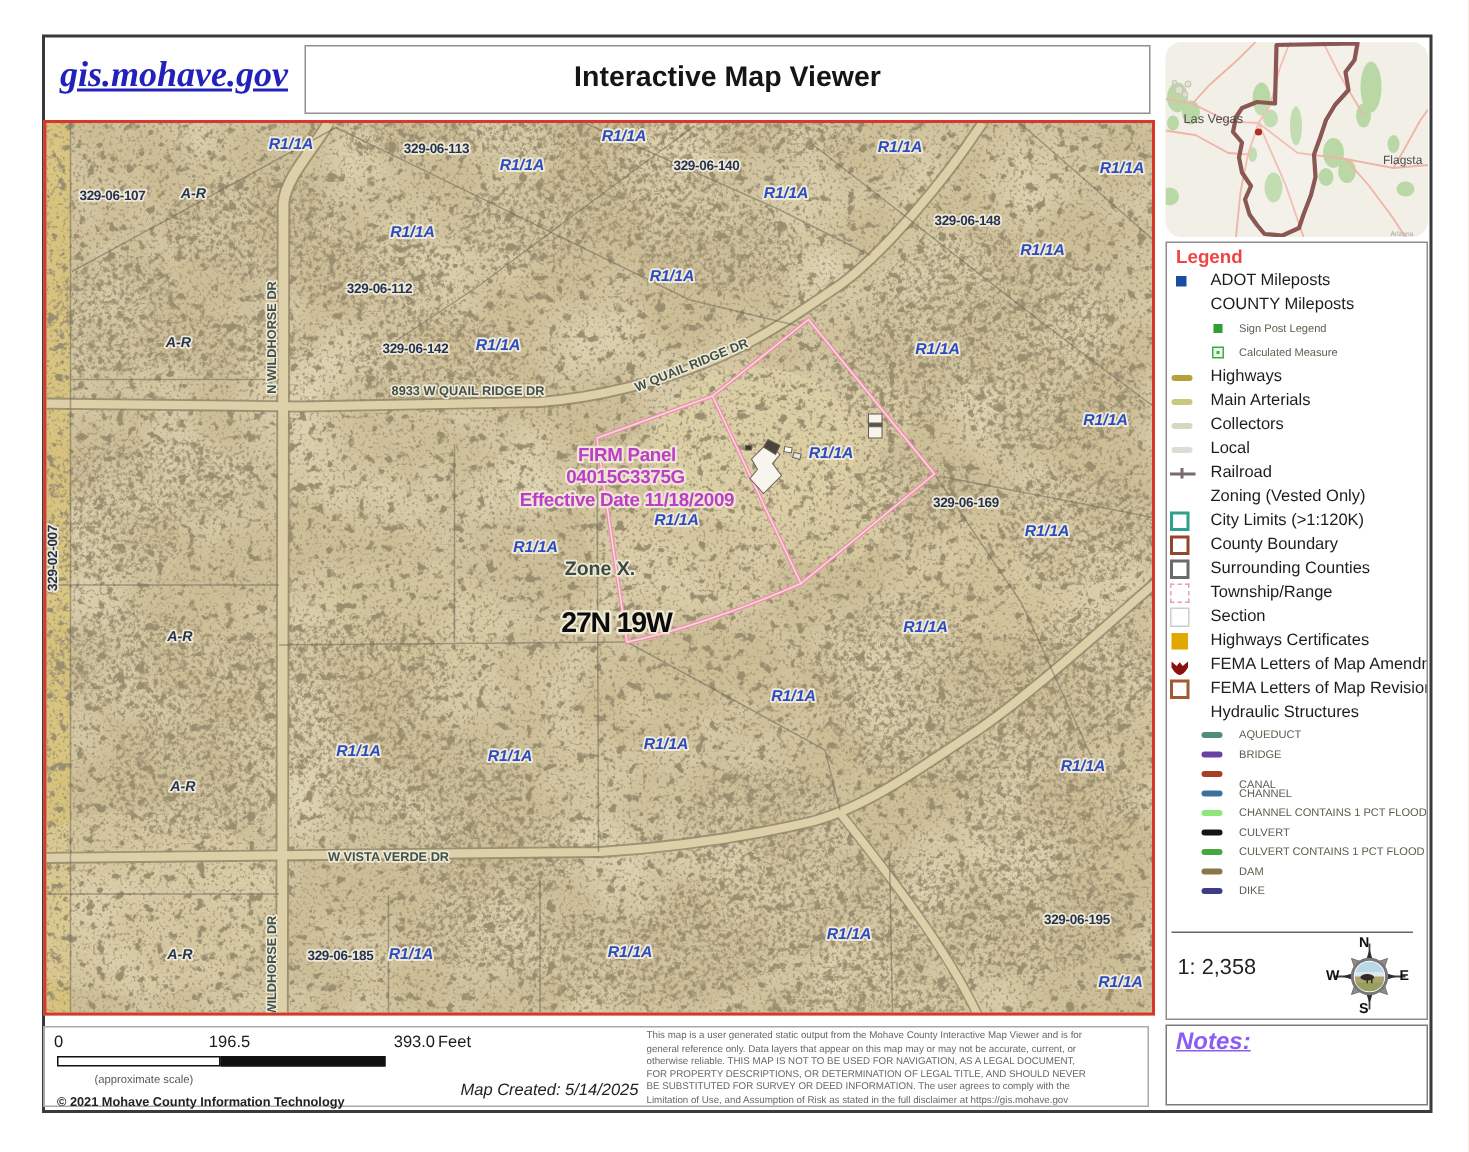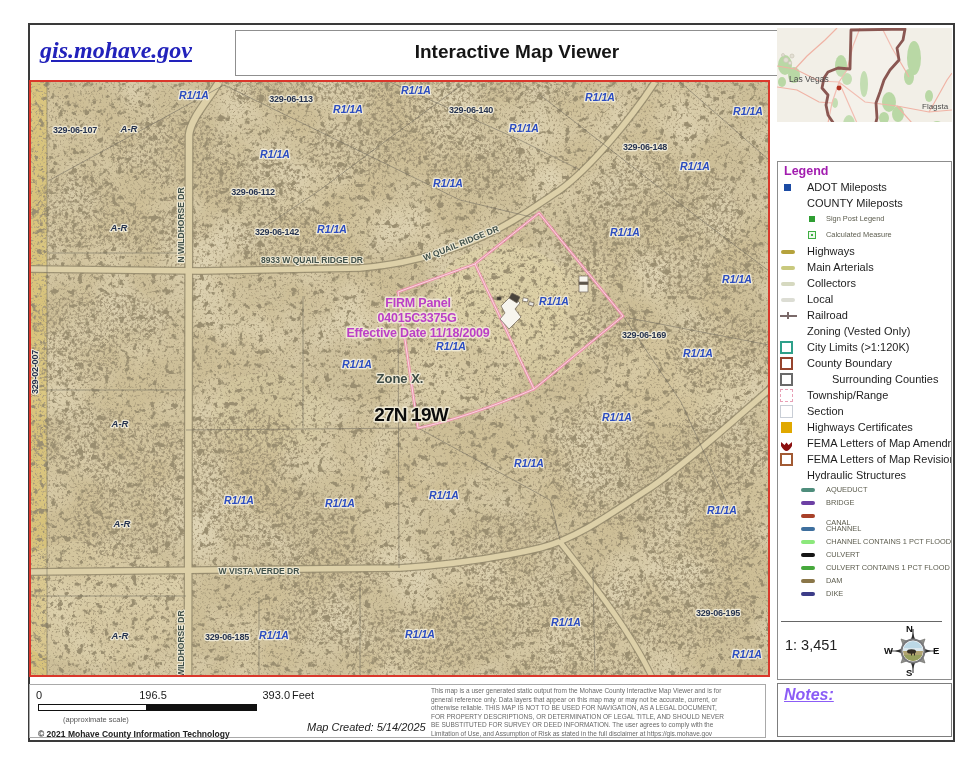--- a/index.html
+++ b/index.html
@@ -3,24 +3,24 @@
 <meta charset="utf-8">
 <style>
   html,body{margin:0;padding:0;background:#fff;width:979px;height:768px;overflow:hidden;}
   *{box-sizing:border-box;}
   body{font-family:"Liberation Sans",sans-serif;position:relative;}
   .abs{position:absolute;}
   #frame{left:28px;top:23px;width:927px;height:719px;border:2px solid #3a3a3a;background:#fff;}
   #gis{left:40px;top:37px;width:170px;height:32px;font-family:"Liberation Serif",serif;
        font-size:24px;font-weight:bold;font-style:italic;color:#2222bb;text-decoration:underline;}
   #titlebox{left:203px;top:30px;width:564px;height:46px;border:1px solid #8f8f8f;background:#fff;
-       text-align:center;line-height:42px;font-size:19px;font-weight:bold;color:#151515;margin-left:32px;}
+       text-align:center;line-height:42px;font-size:19px;font-weight:bold;color:#151515;}
   #mapbox{left:29px;top:80px;width:741px;height:597px;border:2.5px solid #da372b;background:#c9ba92;overflow:hidden;}
   #bottomstrip{left:29px;top:684px;width:737px;height:54px;border:1px solid #a9a9a9;background:#fff;}
-  #locator{left:777px;top:28px;width:175px;height:94px;background:#f3f0e9;overflow:hidden;}
+  #locator{left:777px;top:28px;width:175px;height:130px;background:#f3f0e9;overflow:hidden;border-radius:11px;}
   #legend{left:777px;top:161px;width:175px;height:519px;border:1px solid #8d8d8d;background:#fff;overflow:hidden;}
   #notes{left:777px;top:683px;width:175px;height:54px;border:1px solid #7d7d7d;background:#fff;}
   #notes span{position:absolute;left:6px;top:2px;font-size:16px;font-weight:bold;font-style:italic;
        text-decoration:underline;color:#8b5cf6;}
   
   .bs{position:absolute;color:#1a1a1a;}
   #b0{left:6px;top:4px;font-size:11px;}
   #b196{left:95px;top:4px;width:56px;text-align:center;font-size:11px;}
   #b393{left:204px;top:4px;width:56px;text-align:right;font-size:11px;}
   #bfeet{left:262px;top:4px;font-size:11px;}
@@ -296,21 +296,21 @@
   </g>
   <path d="M74,2 L128,1 L126,12 L120,20 L122,32 L113,42 L107,52 L103,64 L99,75 L100,90 L97,102 L92,115 L89,124 L78,129 L66,128 L61,122 L56,115 L53,105 L57,96 L51,87 L49,77 L51,67 L45,60 L47,50 L51,44 L61,40 L73,41 Z" fill="#ffffff" fill-opacity="0.15" stroke="#8a5752" stroke-width="2.8" stroke-linejoin="round"></path>
   <circle cx="62" cy="60" r="2.4" fill="#b03020"></circle>
   <text x="12" y="54" font-size="8.5" fill="#4c4c4c" font-family="Liberation Sans,sans-serif">Las Vegas</text>
   <text x="145" y="81" font-size="8" fill="#4c4c4c" font-family="Liberation Sans,sans-serif">Flagsta</text>
   <text x="150" y="129" font-size="4.5" fill="#a5a29a" font-family="Liberation Sans,sans-serif">Arizona</text>
 </svg>
 </div>
 
 <div class="abs" id="legend">
-  <div class="abs" style="left:6px;top:2px;font-size:12.5px;font-weight:bold;color:#a21caf;">Legend</div>
+  <div class="abs" style="left:6px;top:2px;font-size:12.5px;font-weight:bold;color:#ef4444;">Legend</div>
   <div class="lic" style="left:6px;top:22px;width:7px;height:7px;background:#1c4ba4;"></div>
   <div class="litem" style="top:19px;">ADOT Mileposts</div>
   <div class="litem" style="top:35px;">COUNTY Mileposts</div>
   <div class="lic" style="left:31px;top:54px;width:6px;height:6px;background:#2f9e33;"></div>
   <div class="lsub" style="top:52px;">Sign Post Legend</div>
   <div class="lic" style="left:30px;top:69px;width:8px;height:8px;border:1.5px solid #3fae42;background:#eef7ee;"></div>
   <div class="lic" style="left:33px;top:72px;width:2px;height:2px;background:#3fae42;"></div>
   <div class="lsub" style="top:68px;">Calculated Measure</div>
   <div class="lic" style="left:3px;top:88px;width:14px;height:4px;background:#b5a23c;border-radius:2px;"></div>
   <div class="litem" style="top:83px;">Highways</div>
@@ -322,21 +322,21 @@
   <div class="litem" style="top:131px;">Local</div>
   <div class="lic" style="left:2px;top:153px;width:17px;height:1.5px;background:#7a6a6a;"></div>
   <div class="lic" style="left:9px;top:150px;width:1.5px;height:7px;background:#7a6a6a;"></div>
   <div class="litem" style="top:147px;">Railroad</div>
   <div class="litem" style="top:163px;">Zoning (Vested Only)</div>
   <div class="lic" style="left:2px;top:179px;width:13px;height:13px;border:2px solid #2fa08a;background:#fff;"></div>
   <div class="litem" style="top:179px;">City Limits (&gt;1:120K)</div>
   <div class="lic" style="left:2px;top:195px;width:13px;height:13px;border:2px solid #96442e;background:#fff;"></div>
   <div class="litem" style="top:195px;">County Boundary</div>
   <div class="lic" style="left:2px;top:211px;width:13px;height:13px;border:2px solid #6a6a6a;background:#fff;"></div>
-  <div class="litem" style="top:211px;margin-left:25px;">Surrounding Counties</div>
+  <div class="litem" style="top:211px;">Surrounding Counties</div>
   <div class="lic" style="left:2px;top:227px;width:13px;height:13px;border:1.5px dashed #e8a0b6;background:#fff;"></div>
   <div class="litem" style="top:227px;">Township/Range</div>
   <div class="lic" style="left:2px;top:243px;width:13px;height:13px;border:1.5px solid #c9ced6;background:#fff;"></div>
   <div class="litem" style="top:243px;">Section</div>
   <div class="lic" style="left:3px;top:260px;width:11px;height:11px;background:#e0a800;"></div>
   <div class="litem" style="top:259px;">Highways Certificates</div>
   <div class="lic" style="left:2px;top:276px;">
     <svg width="13" height="11">
         <path d="M1,1 L4.5,4 L6.5,1.5 L8.5,4 L12,1 L12,5 Q9,10 6.5,10 Q4,10 1,5 Z" fill="#8b1010"></path>
       </svg>
@@ -357,21 +357,21 @@
   <div class="lsub" style="top:375px;">CHANNEL CONTAINS 1 PCT FLOOD</div>
   <div class="lic" style="left:23px;top:391px;width:14px;height:4px;background:#151515;border-radius:2px;"></div>
   <div class="lsub" style="top:388px;">CULVERT</div>
   <div class="lic" style="left:23px;top:404px;width:14px;height:4px;background:#46a83c;border-radius:2px;"></div>
   <div class="lsub" style="top:401px;">CULVERT CONTAINS 1 PCT FLOOD</div>
   <div class="lic" style="left:23px;top:417px;width:14px;height:4px;background:#8a7648;border-radius:2px;"></div>
   <div class="lsub" style="top:414px;">DAM</div>
   <div class="lic" style="left:23px;top:430px;width:14px;height:4px;background:#3c3c88;border-radius:2px;"></div>
   <div class="lsub" style="top:427px;">DIKE</div>
   <div class="lic" style="left:3px;top:459px;width:161px;height:1px;background:#666;"></div>
-  <div class="abs" style="left:7px;top:475px;font-size:14.5px;color:#222;">1: 3,451</div>
+  <div class="abs" style="left:7px;top:475px;font-size:14.5px;color:#222;">1: 2,358</div>
   <div class="lic" style="left:108px;top:458px;">
     <svg width="56" height="62" viewBox="0 0 56 62">
       <g transform="translate(27,31)">
         <line x1="-24" y1="0" x2="24" y2="0" stroke="#444" stroke-width="1.2"></line>
         <line x1="0" y1="-22" x2="0" y2="22" stroke="#444" stroke-width="1.2"></line>
         <g fill="#8e8e8a" stroke="#5f5f5b" stroke-width="0.5">
           <polygon points="0,-17 4,-9 -4,-9" transform="rotate(45)"></polygon>
           <polygon points="0,-17 4,-9 -4,-9" transform="rotate(135)"></polygon>
           <polygon points="0,-17 4,-9 -4,-9" transform="rotate(225)"></polygon>
           <polygon points="0,-17 4,-9 -4,-9" transform="rotate(315)"></polygon>

